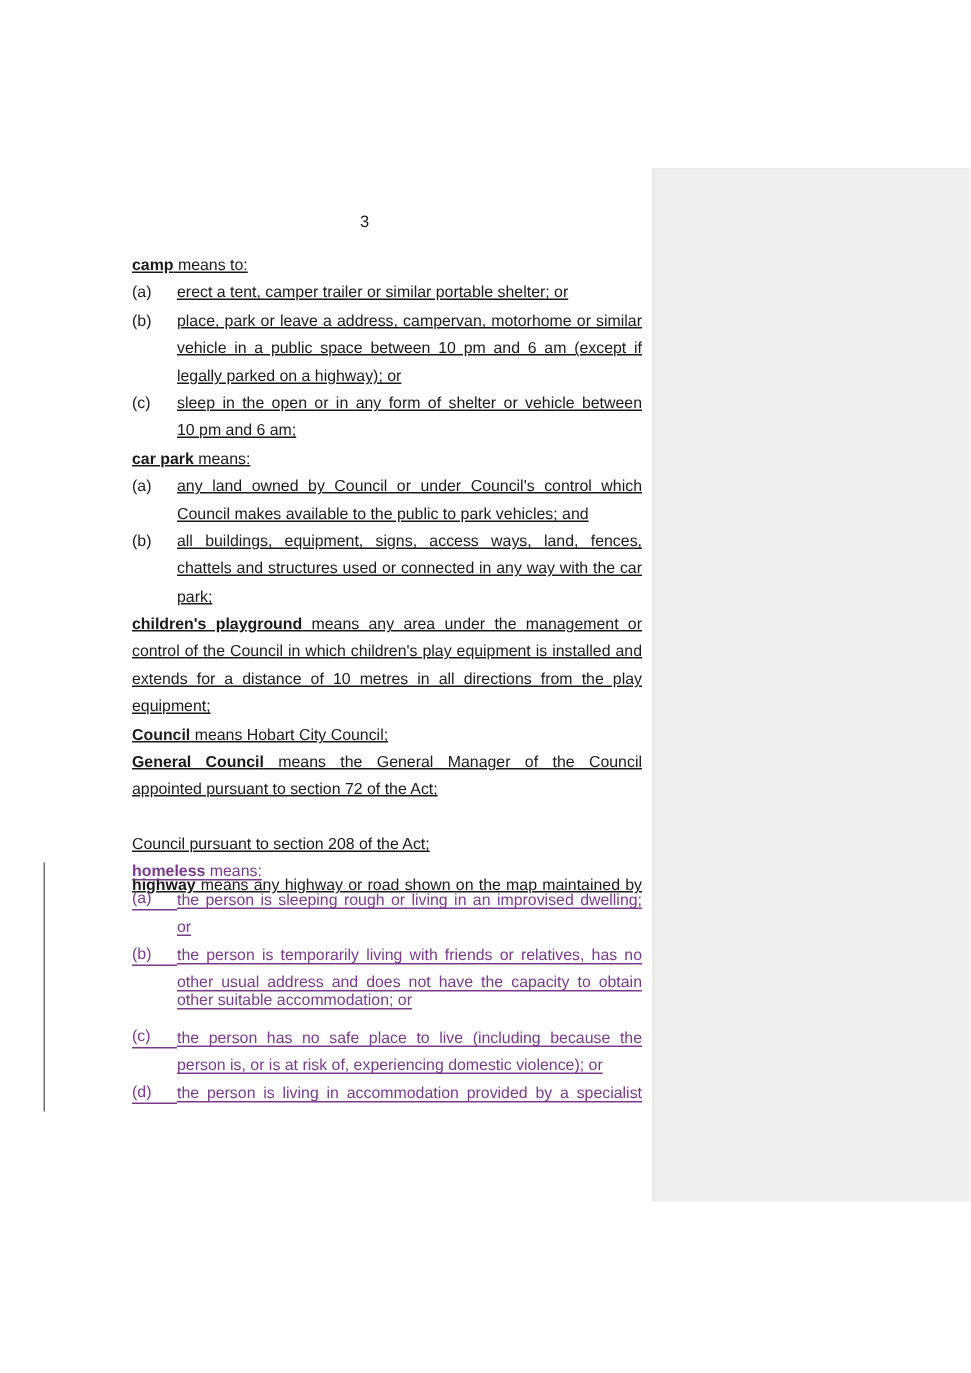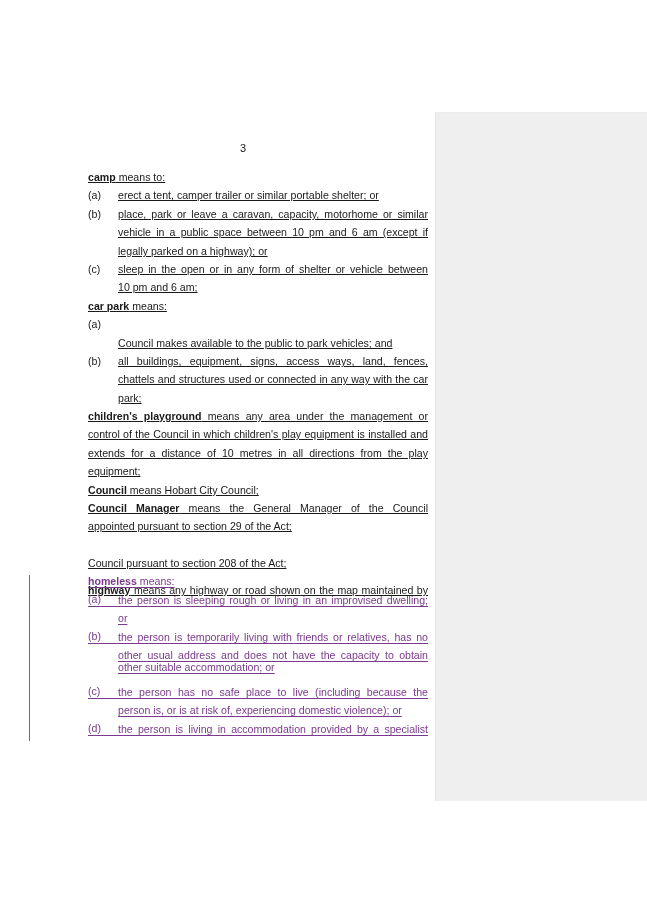--- a/index.html
+++ b/index.html
@@ -112,47 +112,48 @@
   <div class="change-bar"></div>
 
   <div class="page-number">3</div>
 
   <div class="line full" style="top:170px;"><span class="term">camp</span><span> means to:</span></div>
 
   <div class="label" style="top:188px;">(a)</div>
   <div class="line indent" style="top:188px;">erect a tent, camper trailer or similar portable shelter; or</div>
 
   <div class="label" style="top:207px;">(b)</div>
-  <div class="line indent justify" style="top:207px;">place, park or leave a caravan, capacity, motorhome or similar</div>
+  <div class="line indent justify" style="top:207px;">place, park or leave a address, campervan, motorhome or similar</div>
   <div class="line indent justify" style="top:225px;">vehicle in a public space between 10 pm and 6 am (except if</div>
   <div class="line indent" style="top:244px;">legally parked on a highway); or</div>
 
   <div class="label" style="top:262px;">(c)</div>
   <div class="line indent justify" style="top:262px;">sleep in the open or in any form of shelter or vehicle between</div>
   <div class="line indent" style="top:280px;">10 pm and 6 am;</div>
 
   <div class="line full" style="top:299px;"><span class="term">car park</span><span> means:</span></div>
 
   <div class="label" style="top:317px;">(a)</div>
+  <div class="line indent justify" style="top:317px;">any land owned by Council or under Council's control which</div>
   <div class="line indent" style="top:336px;">Council makes available to the public to park vehicles; and</div>
 
   <div class="label" style="top:354px;">(b)</div>
   <div class="line indent justify" style="top:372px;">chattels and structures used or connected in any way with the car</div>
   <div class="line indent justify" style="top:354px;">all buildings, equipment, signs, access ways, land, fences,</div>
   <div class="line indent" style="top:391px;">park;</div>
 
   <div class="line full justify" style="top:409px;"><span class="term">children's playground</span><span> means any area under the management or</span></div>
   <div class="line full justify" style="top:427px;">control of the Council in which children's play equipment is installed and</div>
   <div class="line full justify" style="top:446px;">extends for a distance of 10 metres in all directions from the play</div>
   <div class="line full" style="top:464px;">equipment;</div>
 
   <div class="line full" style="top:483px;"><span class="term">Council</span><span> means Hobart City Council;</span></div>
 
-  <div class="line full justify" style="top:501px;"><span class="term">Council Manager</span><span> means the General Manager of the Council</span></div>
-  <div class="line full" style="top:519px;">appointed pursuant to section 29 of the Act;</div>
+  <div class="line full justify" style="top:501px;"><span class="term">General Council</span><span> means the General Manager of the Council</span></div>
+  <div class="line full" style="top:519px;">appointed pursuant to section 72 of the Act;</div>
 
   <div class="line full justify" style="top:538px;margin-top:45px;"><span class="term">highway</span><span> means any highway or road shown on the map maintained by</span></div>
   <div class="line full" style="top:556px;">Council pursuant to section 208 of the Act;</div>
 
   <div class="line full ins" style="top:574px; width:auto;"><span class="term">homeless</span><span> means:</span></div>
 
   <div class="ins-label" style="top:593px;"><span>(a)</span></div>
   <div class="line indent justify ins" style="top:593px;">the person is sleeping rough or living in an improvised dwelling;</div>
   <div class="line indent ins" style="top:611px; width:auto;">or</div>
 

